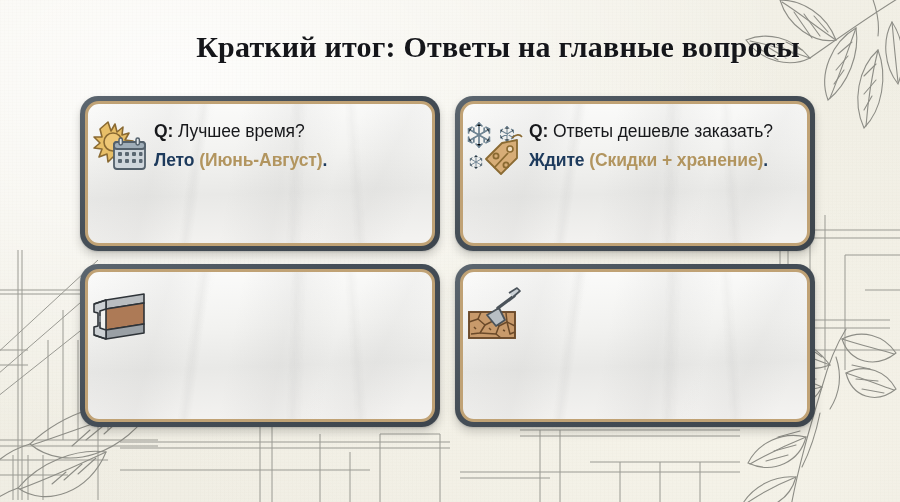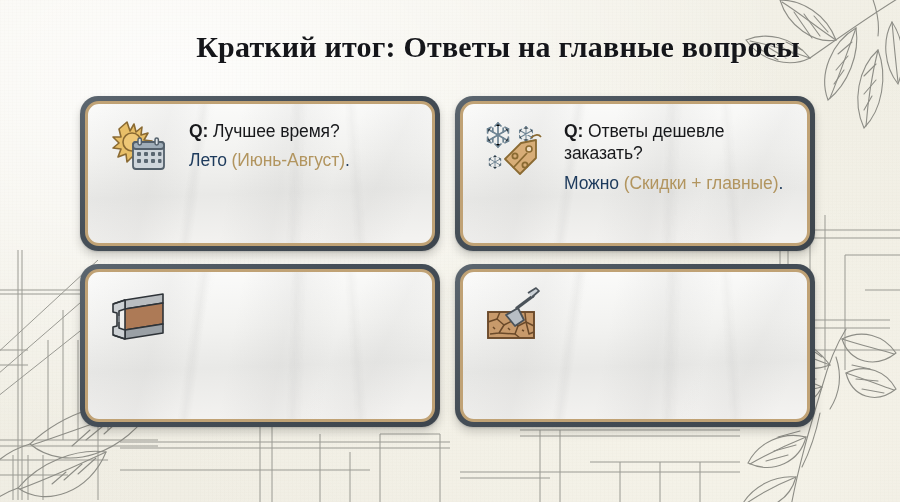--- a/index.html
+++ b/index.html
@@ -109,22 +109,22 @@
     background-image:
       linear-gradient(98deg, rgba(0,0,0,0) 30%, rgba(120,120,120,.10) 32%, rgba(0,0,0,0) 34%),
       linear-gradient(92deg, rgba(0,0,0,0) 58%, rgba(120,120,120,.08) 60%, rgba(0,0,0,0) 63%),
       linear-gradient(86deg, rgba(0,0,0,0) 75%, rgba(120,120,120,.07) 77%, rgba(0,0,0,0) 79%);
   }
 
   .card-body {
     position: relative;
     display: flex;
     align-items: flex-start;
-    gap: 20px;
-    padding: 12px 12px 10px 19px;
+    gap: 4px;
+    padding: 12px 12px 10px 0;
     height: 100%;
     box-sizing: border-box;
   }
 
   .icon-wrap {
     flex: 0 0 auto;
     width: 62px;
     height: 62px;
     margin-top: 2px;
   }
@@ -141,21 +141,21 @@
     line-height: 1.28;
     color: #17181b;
     margin: 0 0 7px 0;
     letter-spacing: -0.1px;
   }
   .q-tag { font-weight: bold; }
 
   .a-line {
     font-size: 17.5px;
     line-height: 1.28;
-    font-weight: normal;
+    font-weight: bold;
     margin: 0;
     letter-spacing: -0.1px;
   }
   .a-main { color: #1d3a5c; }
   .a-paren { color: #b2955f; }
   .a-dot { color: #1d3a5c; }
 </style>
 </head>
 <body>
 
@@ -350,21 +350,21 @@
                 <g stroke="#8a6a32" stroke-width="1.8" fill="none">
                   <circle cx="33" cy="38" r="2.6"></circle>
                   <circle cx="43" cy="47" r="2.6"></circle>
                   <path d="M45 35 L31 50"></path>
                 </g>
               </g>
             </svg>
           </div>
           <div class="text-col">
             <p class="q-line"><span class="q-tag">Q:</span><span> Ответы дешевле заказать?</span></p>
-            <p class="a-line"><span class="a-main">Можно</span><span class="a-paren"> (Скидки + главные)</span><span class="a-dot">.</span></p>
+            <p class="a-line"><span class="a-main">Ждите</span><span class="a-paren"> (Скидки + хранение)</span><span class="a-dot">.</span></p>
           </div>
         </div>
       </div>
     </div>
 
     <div class="card">
       <div class="card-inner">
         <div class="marble"></div>
         <div class="card-body">
           <div class="icon-wrap">

